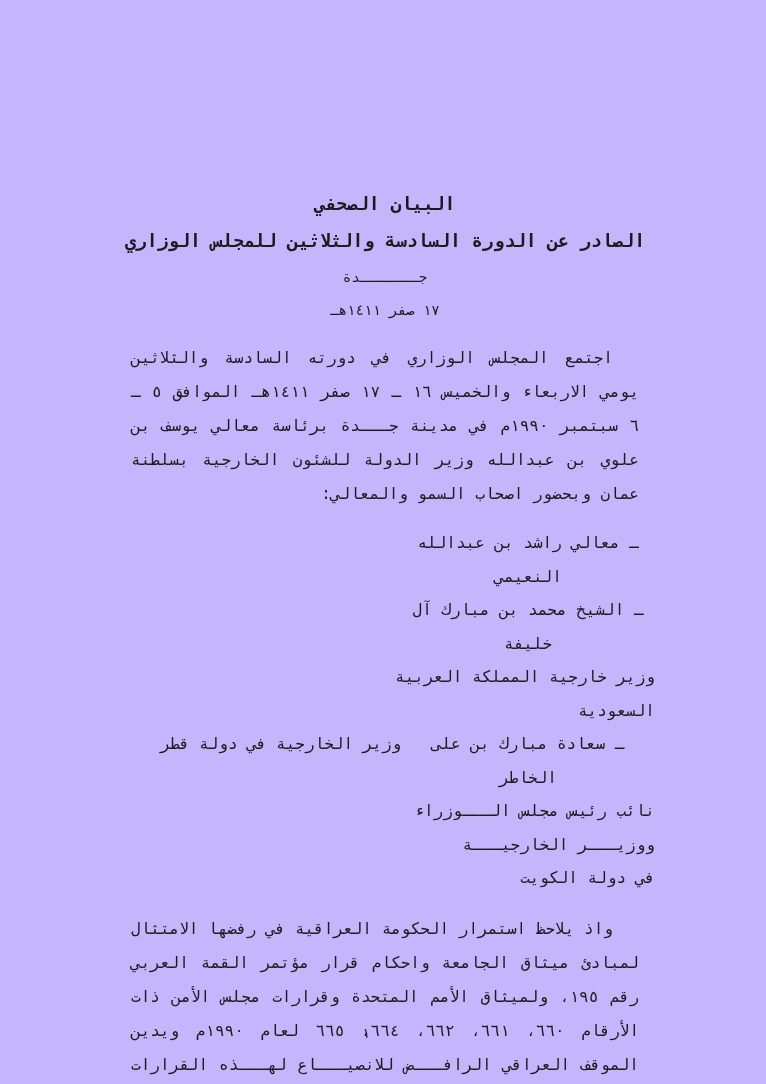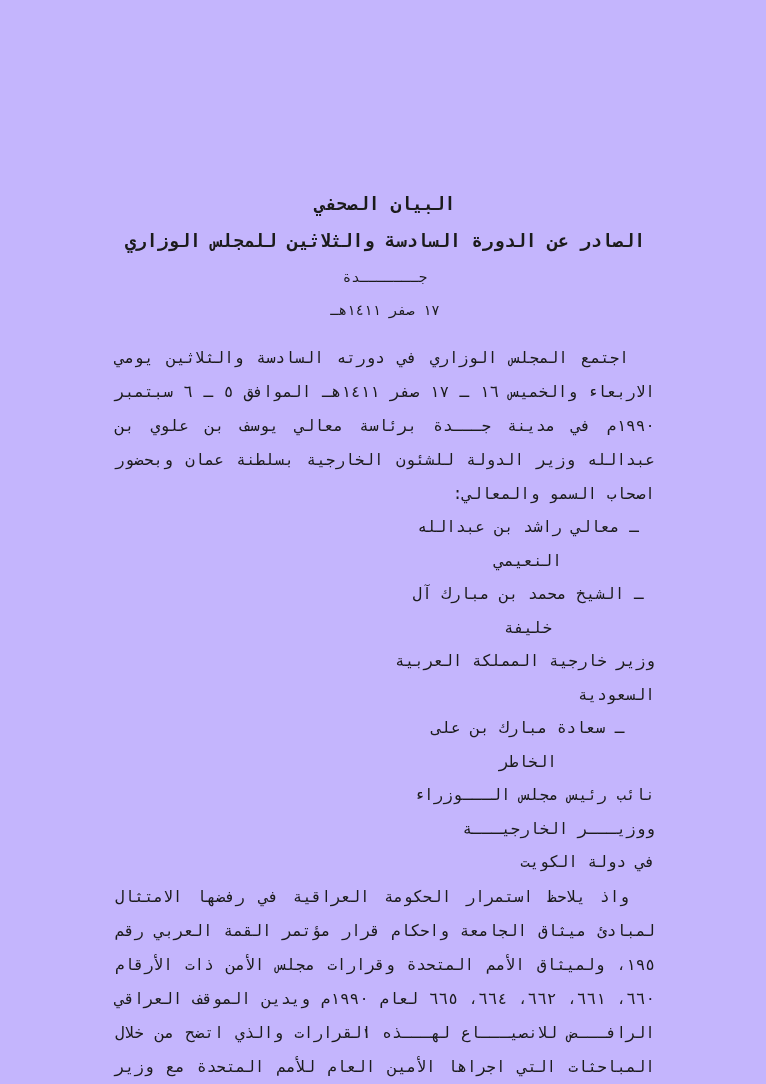--- a/index.html
+++ b/index.html
@@ -44,21 +44,21 @@
     font-size: 14px;
     line-height: 22px;
     margin: 0 0 12px 0;
   }
   .body-block {
     margin-top: 20px;
     font-size: 16px;
     line-height: 34px;
   }
   p.para {
-    margin: 0;
+    margin: 16px;
     text-align: justify;
     text-indent: 26px;
   }
   .attendee-list {
     margin: 0;
   }
   .attendee-row {
     display: flex;
     line-height: 33.5px;
   }
@@ -102,20 +102,21 @@
           <div class="attendee-name">ـ معالي راشد بن عبدالله النعيمي</div>
         </div>
         <div class="attendee-row">
           <div class="attendee-name">ـ الشيخ محمد بن مبارك آل خليفة</div>
         </div>
         <div class="attendee-row">
           <div class="attendee-title">وزير خارجية المملكة العربية السعودية</div>
         </div>
         <div class="attendee-row">
           <div class="attendee-name">ـ سعادة مبارك بن على الخاطر</div>
+          <div class="attendee-title">وزير الخارجية في دولة قطر</div>
         </div>
         <div class="attendee-row">
           <div class="attendee-title">نائب رئيس مجلس الـــوزراء ووزيـــر الخارجيـــة
 في دولة الكويت</div>
         </div>
       </div>
 
       <p class="para">واذ يلاحظ استمرار الحكومة العراقية في رفضها الامتثال لمبادئ ميثاق الجامعة واحكام قرار مؤتمر القمة العربي رقم ١٩٥، ولميثاق الأمم المتحدة وقرارات مجلس الأمن ذات الأرقام ٦٦٠، ٦٦١، ٦٦٢، ٦٦٤، ٦٦٥ لعام ١٩٩٠م ويدين الموقف العراقي الرافـــض للانصيـــاع لهـــذه القرارات والذي اتضح من خلال المباحثات التي اجراها الأمين العام للأمم المتحدة مع وزير خارجية العراق في الأردن في الفترة مابين ١ ـ ٢ سبتمبر ١٩٩٠م.</p>
     </div>
   </div>

